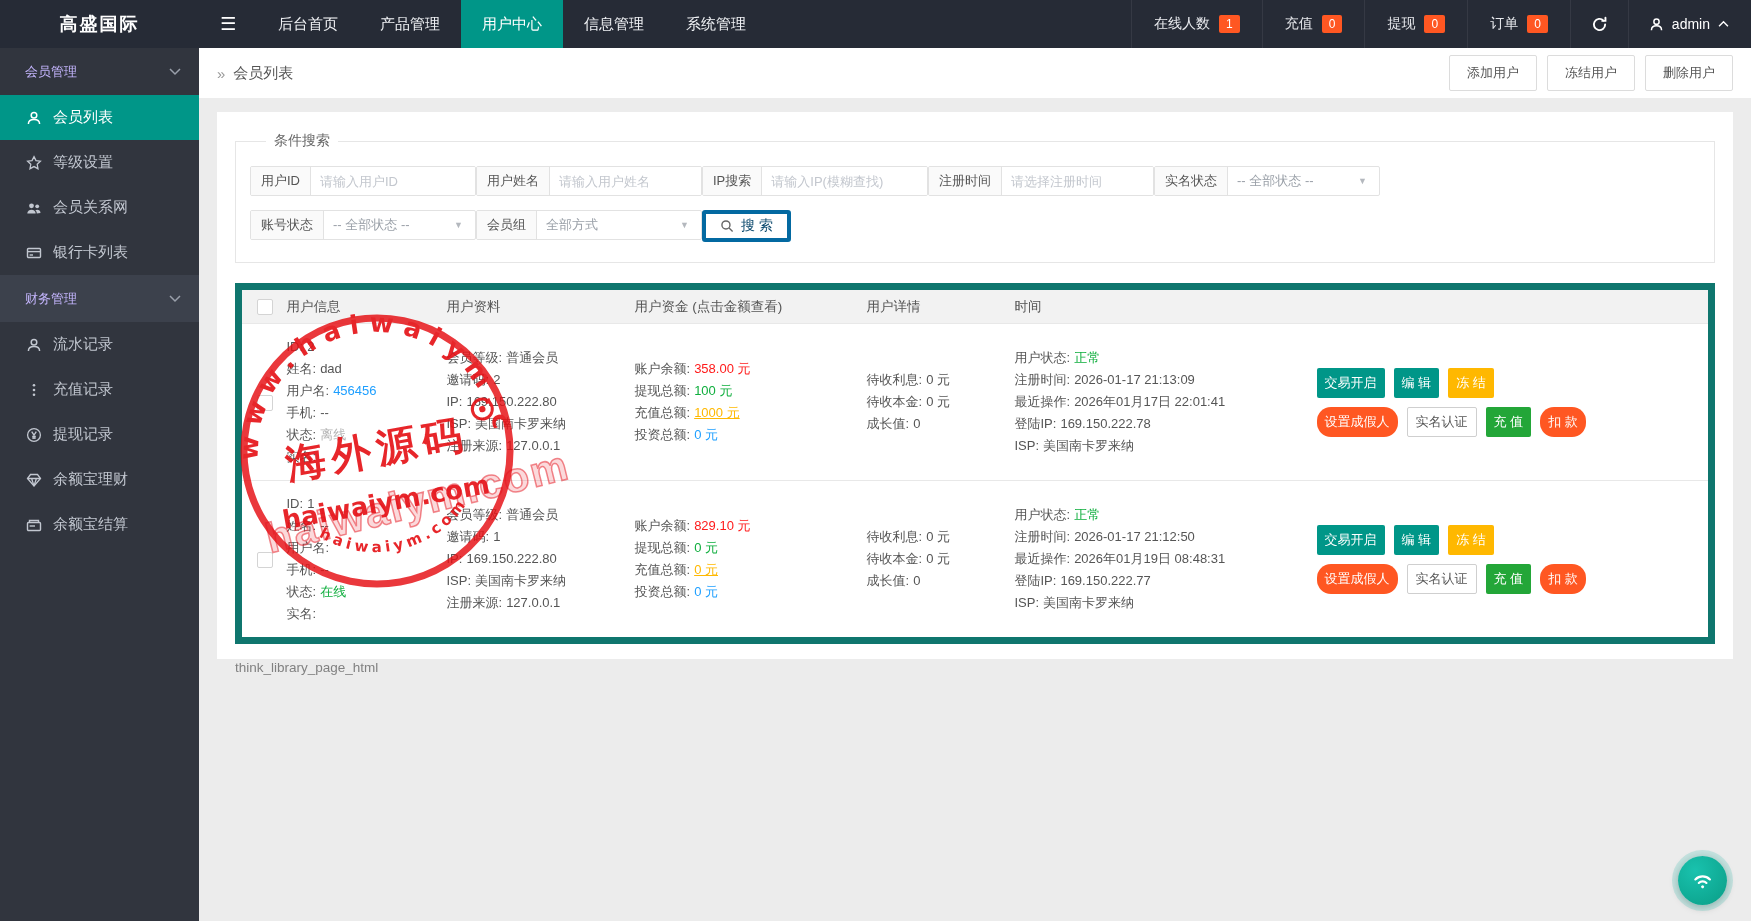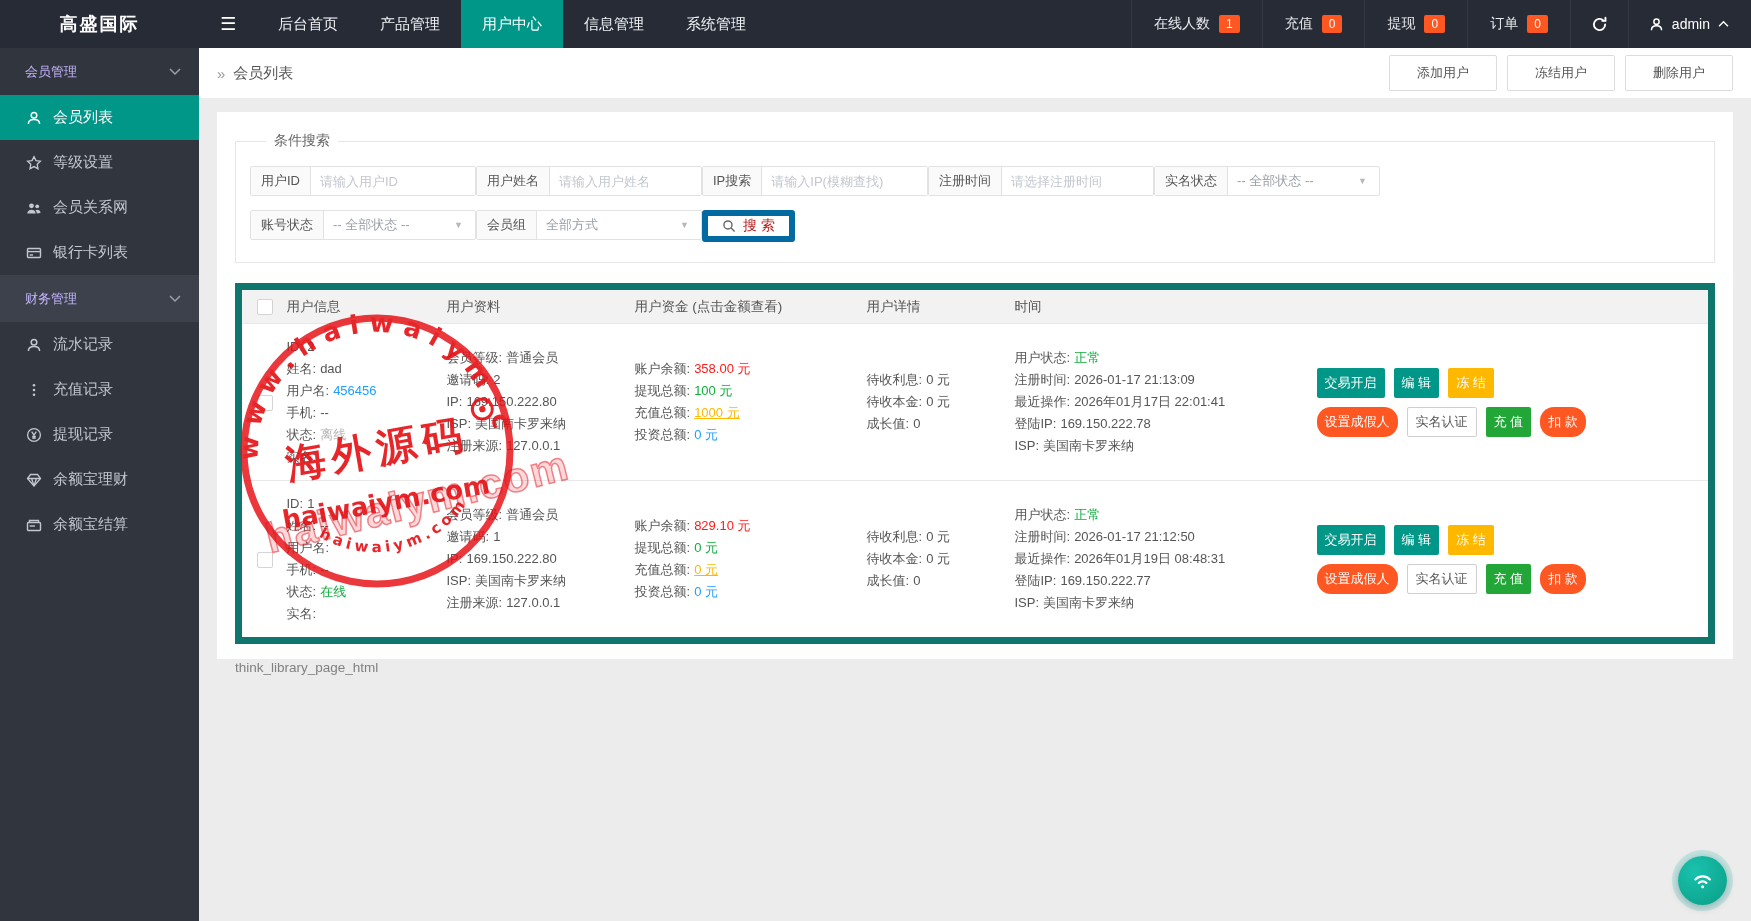--- a/index.html
+++ b/index.html
@@ -31,35 +31,35 @@
   .side-item { height:45px; display:flex; align-items:center; gap:11px; padding:0 0 0 26px; color:#c2c7d0; font-size:15px; cursor:pointer; }
   .side-item.active { background:#009688; color:#fff; }
   .side-icon { width:16px; height:16px; flex:0 0 16px; }
 
   
   .content { position:absolute; top:48px; left:199px; width:1552px; height:873px; }
   .crumb-bar { height:50px; background:#fff; display:flex; align-items:center; padding:0 18px; }
   .crumb-sym { color:#9a9a9a; font-size:15px; margin-right:8px; }
   .crumb-title { color:#555; font-size:15px; }
   .page-actions { margin-left:auto; display:flex; gap:10px; }
-  .btn-plain { background:#fff; border:1px solid #dcdcdc; border-radius:2px; color:#555; font-size:13px; padding:8px 27px; cursor:pointer; font-family:inherit; }
+  .btn-plain { background:#fff; border:1px solid #dcdcdc; border-radius:2px; color:#555; font-size:13px; padding:8px 17px; cursor:pointer; font-family:inherit; }
 
   .panel { position:absolute; top:64px; left:18px; width:1516px; height:547px; background:#fff; padding:14px 18px; }
 
   
   fieldset.search { border:1px solid #e6e6e6; padding:16px 14px 6px; margin:6px 0 20px; }
   fieldset.search legend { font-size:14px; color:#666; padding:0 8px; margin-left:16px; }
   .filters-row { display:flex; margin-bottom:14px; flex-wrap:nowrap; }
   .igroup { display:flex; width:226px; height:30px; border:1px solid #e2e2e2; border-radius:2px; background:#fff; overflow:hidden; flex:0 0 auto; }
   .igroup .ilabel { background:#fafafa; border-right:1px solid #e2e2e2; display:flex; align-items:center; padding:0 10px; font-size:13px; color:#555; white-space:nowrap; }
   .igroup input { border:none; outline:none; flex:1; min-width:0; padding:0 9px; font-size:13px; color:#333; font-family:inherit; background:#fff; }
   .igroup input::placeholder { color:#c3c7ce; }
   .igroup .sel { flex:1; display:flex; align-items:center; padding:0 9px; font-size:13px; color:#9aa0a8; cursor:pointer; }
   .igroup .caret { margin-left:auto; color:#b4b8be; font-size:9px; padding-right:3px; }
-  .btn-search { display:flex; align-items:center; gap:7px; height:32px; padding:0 14px; background:#fff; border:6px solid #0369a1; border-radius:3px; font-size:14px; color:#b91c1c; cursor:pointer; font-family:inherit; }
+  .btn-search { display:flex; align-items:center; gap:7px; height:32px; padding:0 14px; background:#fff; border:4px solid #0369a1; border-radius:3px; font-size:14px; color:#0c4a6e; cursor:pointer; font-family:inherit; }
 
   
   table.users { width:100%; border-collapse:collapse; table-layout:fixed; border:7px solid #0f766e;margin-top:12px; }
   table.users thead th { background:#f2f2f2; height:37px; font-weight:normal; text-align:left; font-size:13.5px; color:#555; }
   table.users tbody td { border-top:1px solid #e8e8e8; padding:12px 4px 12px 0; vertical-align:middle; font-size:13px; color:#555; line-height:22px; }
   .cbx { display:inline-block; width:16px; height:16px; background:#fff; border:1px solid #d4d4d4; border-radius:2px; cursor:pointer; vertical-align:middle; margin-left:15px; }
   .fline .lb { margin-right:4px; }
   .v.link  { color:#1e9fff; cursor:pointer; }
   .v.muted { color:#b5b5b5; }
   .v.red   { color:#ff1a1a; }

